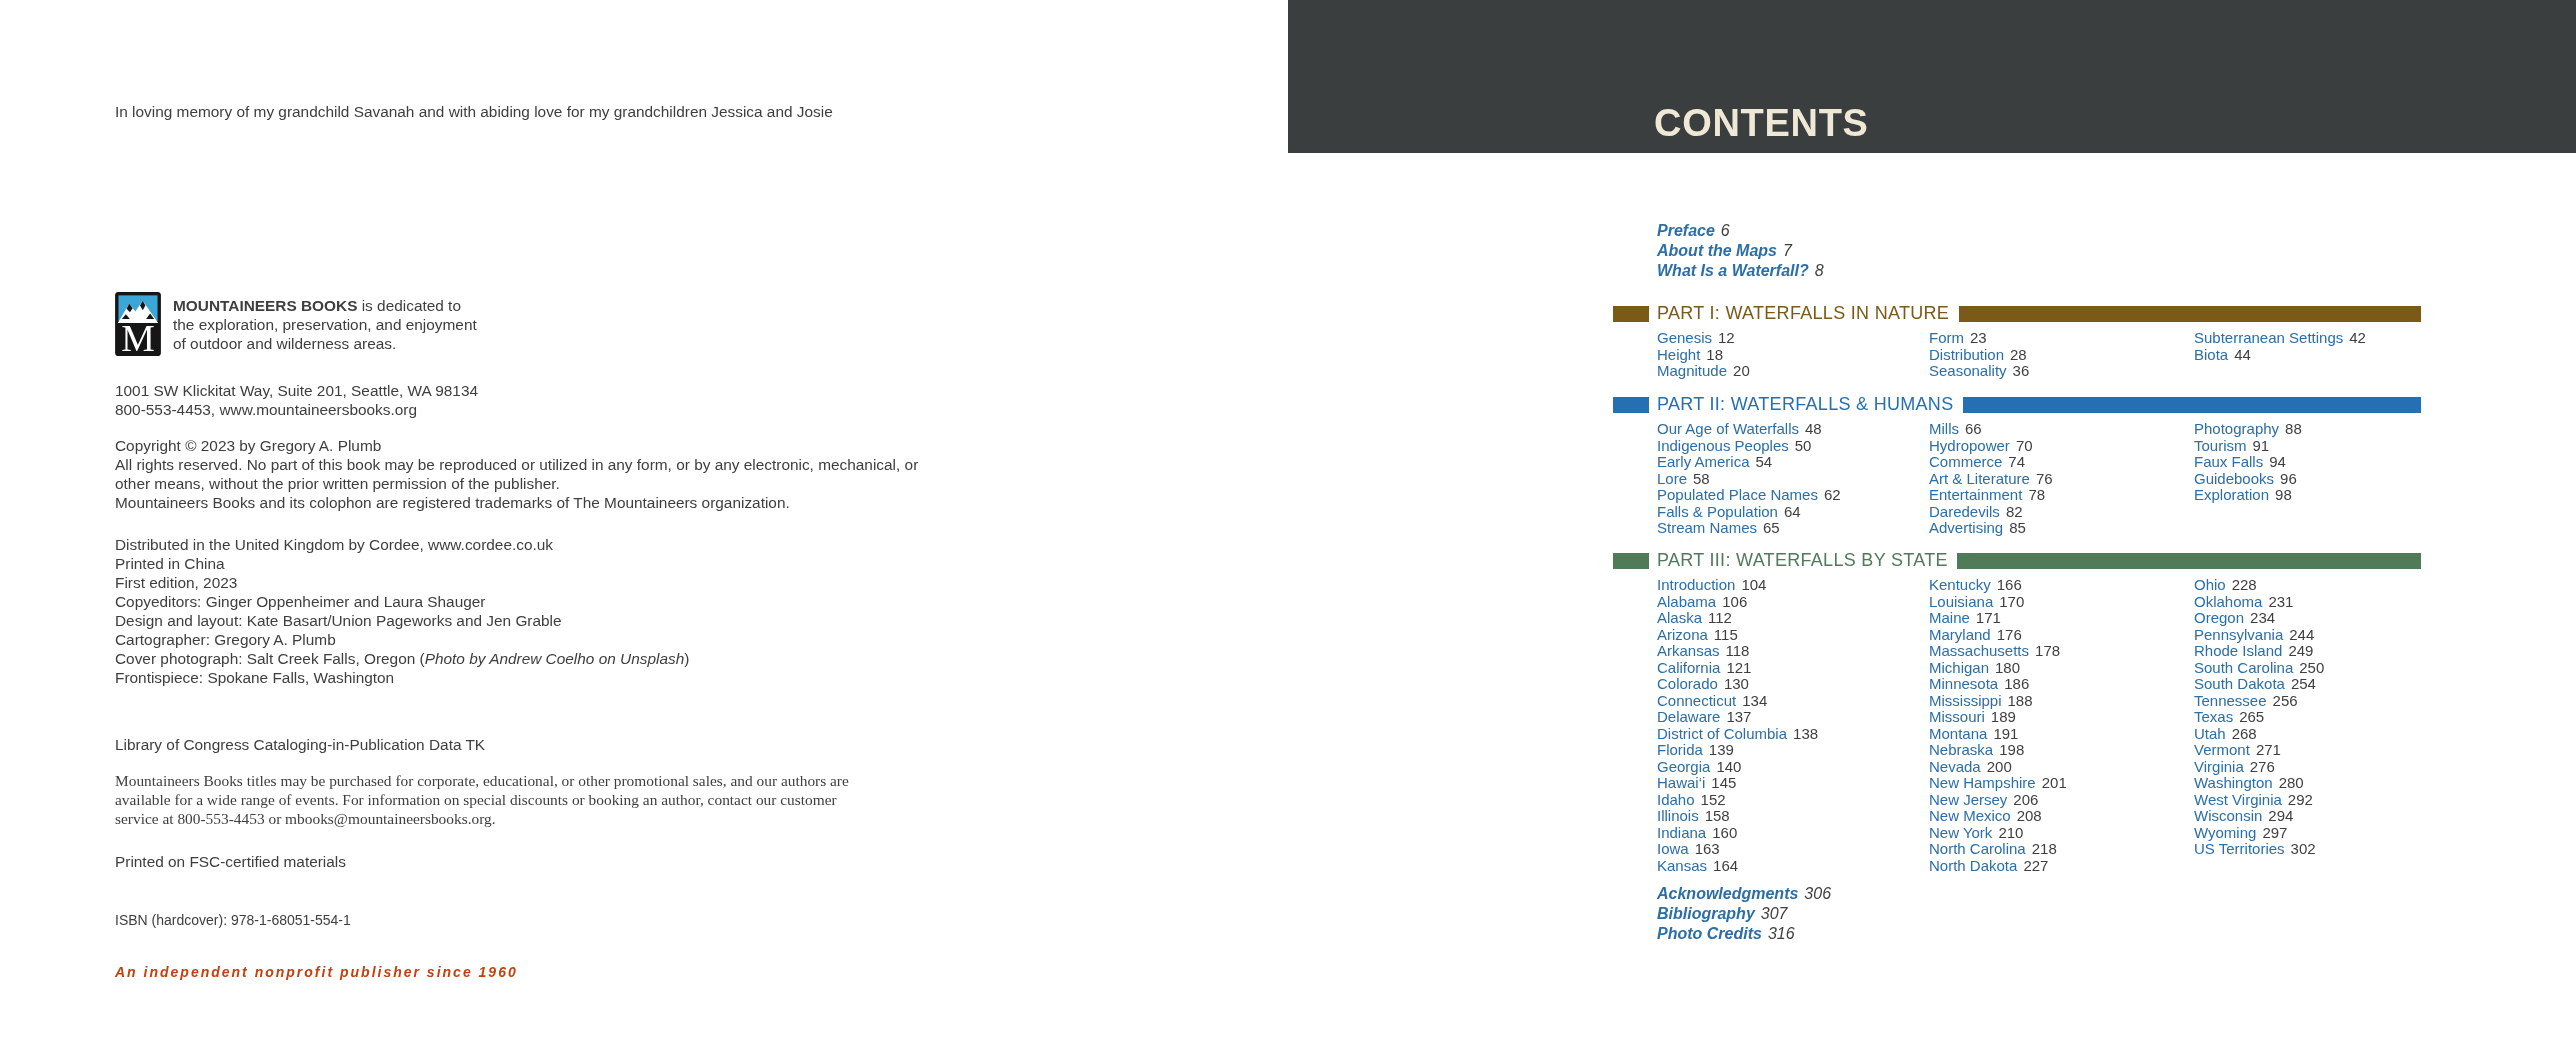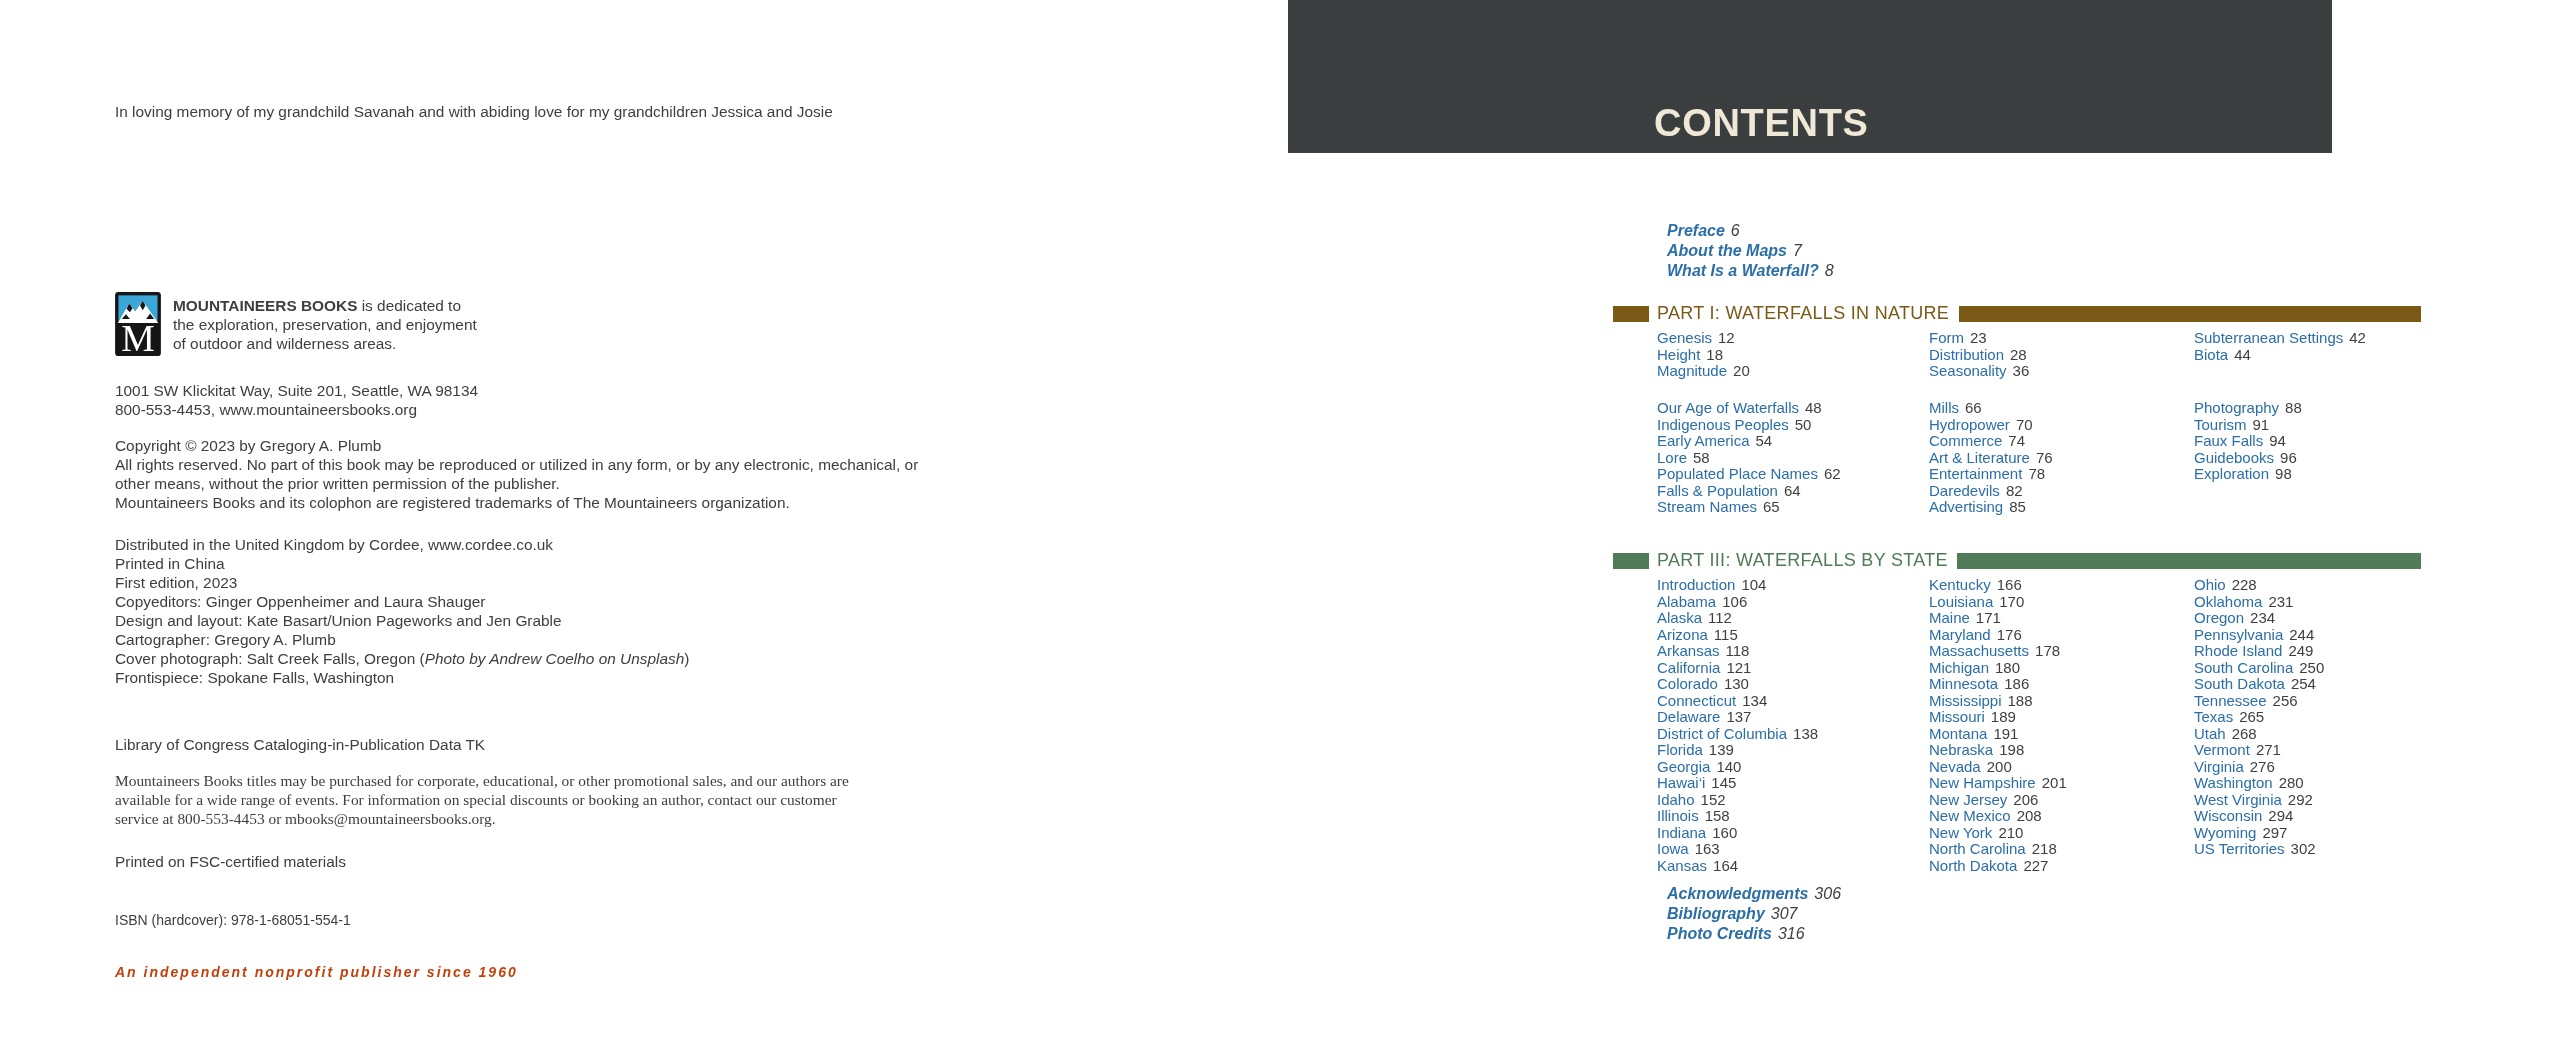--- a/index.html
+++ b/index.html
@@ -18,29 +18,29 @@
   .address{top:381px;}
   .copyright{top:436px;}
   .printing{top:535px;}
   .loc{top:735px;font-size:15.4px;line-height:19px;}
   .purchase{top:771px;font-family:Liberation Serif, serif;}
   .fsc{top:852px;font-size:15.4px;}
   .isbn{top:911px;font-size:14px;}
   .tagline{top:927px;font-size:14px;font-style:italic;font-weight:bold;
            letter-spacing:2px;color:#c2410c;margin-top:37px;}
   
-  .band{position:absolute;left:1288px;top:0;width:1044px;height:153px;background:var(--band,#3A3E3E);}
+  .band{position:absolute;left:1288px;top:0;width:1288px;height:153px;background:var(--band,#3A3E3E);}
   .contents-title{position:absolute;left:366px;top:102px;margin:0;
      font-size:38px;font-weight:bold;letter-spacing:0.7px;color:var(--title,#EFE8D6);}
   .toc{position:absolute;left:1613px;top:0;width:808px;}
   .toc-abs{position:absolute;left:44px;}
   .fm{top:221px;}
   .bm{top:884px;}
   .fm .entry,.bm .entry{font-size:16px;line-height:20px;font-style:italic;}
-  .fm .entry .lbl,.bm .entry .lbl{font-weight:bold;margin-left:10px;}
+  .fm .entry .lbl,.bm .entry .lbl{font-weight:bold;}
   .part{position:absolute;left:0;width:808px;}
   .part1{--c:var(--part1-brown,#7B5A17);top:303px;}
   .part2{--c:var(--part2-blue,#2470B3);top:394px;}
   .part3{--c:var(--part3-green,#507B58);top:550px;}
   .part-head{display:flex;align-items:center;}
   .part-head .sq{width:36px;height:16px;background:var(--c);flex:0 0 auto;}
   .part-head h2{margin:0 0 0 8px;font-size:18px;font-weight:normal;letter-spacing:0.3px;
                 color:var(--c);white-space:nowrap;}
   .part-head .bar{flex:1;height:16px;background:var(--c);margin-left:9.4px;}
   .part-cols{display:grid;grid-template-columns:272px 265px 1fr;padding-left:44px;margin-top:6px;}
@@ -140,20 +140,25 @@
             <div class="entry"><span class="lbl">Seasonality</span><span class="pg">36</span></div>
           </div>
         <div class="col">
             <div class="entry"><span class="lbl">Subterranean Settings</span><span class="pg">42</span></div>
             <div class="entry"><span class="lbl">Biota</span><span class="pg">44</span></div>
           </div>
       </div>
     </div>
 
     <div class="part part2">
+      <div class="part-head">
+        <span class="sq"></span>
+        <h2>PART II: WATERFALLS &amp; HUMANS</h2>
+        <span class="bar"></span>
+      </div>
       <div class="part-cols">
         <div class="col">
             <div class="entry"><span class="lbl">Our Age of Waterfalls</span><span class="pg">48</span></div>
             <div class="entry"><span class="lbl">Indigenous Peoples</span><span class="pg">50</span></div>
             <div class="entry"><span class="lbl">Early America</span><span class="pg">54</span></div>
             <div class="entry"><span class="lbl">Lore</span><span class="pg">58</span></div>
             <div class="entry"><span class="lbl">Populated Place Names</span><span class="pg">62</span></div>
             <div class="entry"><span class="lbl">Falls &amp; Population</span><span class="pg">64</span></div>
             <div class="entry"><span class="lbl">Stream Names</span><span class="pg">65</span></div>
           </div>

